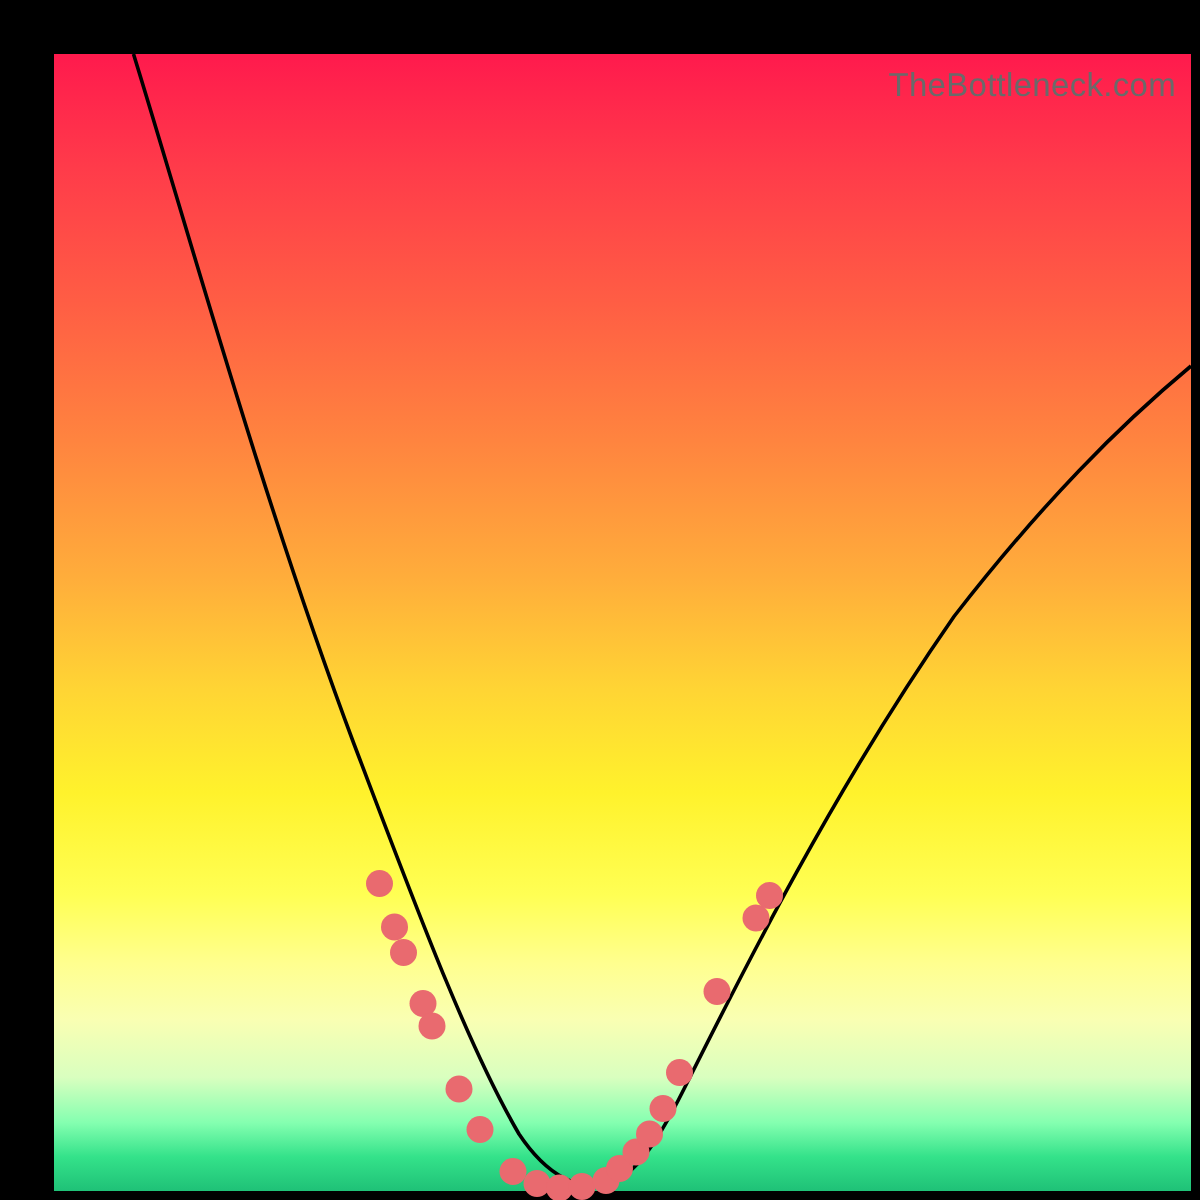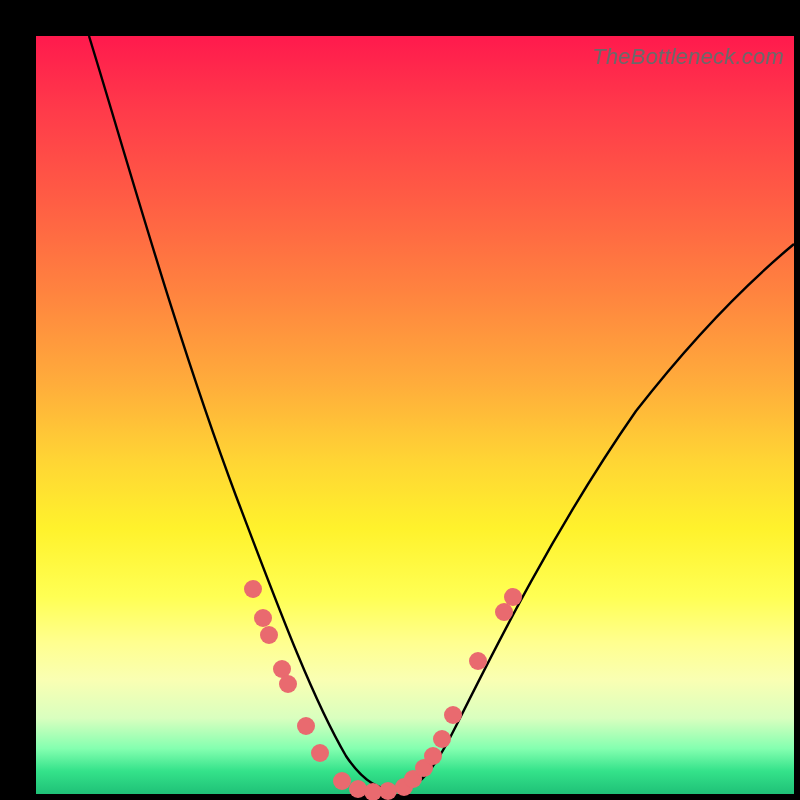--- a/index.html
+++ b/index.html
@@ -11,21 +11,20 @@
     overflow: hidden;
     font-family: Arial, Helvetica, sans-serif;
   }
   .frame {
     position: absolute;
     left: 0;
     top: 0;
     width: 800px;
     height: 800px;
     background: #000;
-    font-style: italic;
   }
   .plot {
     position: absolute;
     left: 36px;
     top: 36px;
     width: 758px;
     height: 758px;
     background: linear-gradient(to bottom,
       #ff1a4d 0%,
       #ff3b4a 10%,

